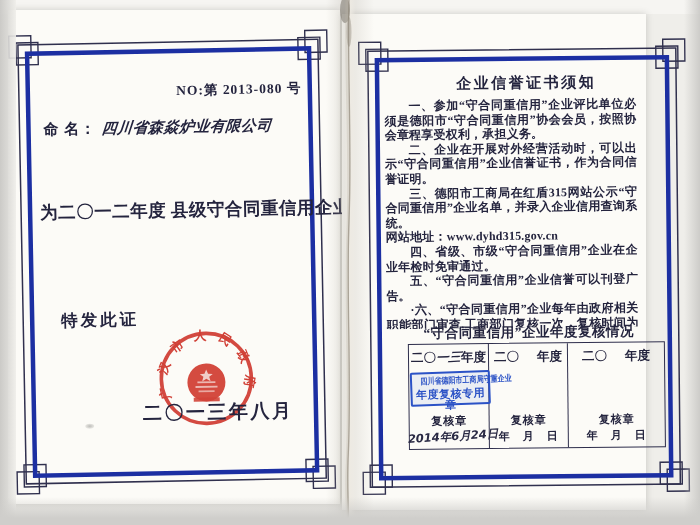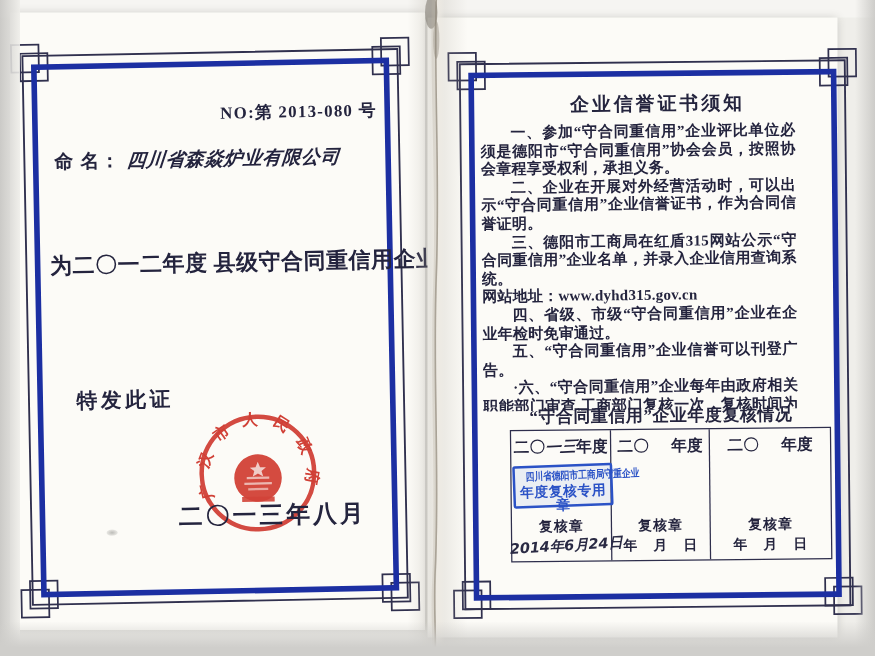--- a/index.html
+++ b/index.html
@@ -9,21 +9,21 @@
   
   .edge{position:absolute;pointer-events:none;}
   .edge-top{left:0;top:0;width:700px;height:14px;background:#f6f5f2;z-index:0;}
   .edge-left{left:0;top:0;width:16px;height:525px;background:linear-gradient(90deg,#c7c6c3,#efeeea);z-index:6;opacity:.9;}
   .edge-right{left:684px;top:0;width:16px;height:525px;background:linear-gradient(270deg,#c9c8c5,rgba(239,238,234,0));z-index:6;opacity:.9;}
   .edge-bottom{left:0;top:497px;width:700px;height:28px;background:linear-gradient(180deg,rgba(239,238,234,0),#cfcecb 75%);z-index:6;}
 
   
   .page{position:absolute;background:#fcfbf7;box-shadow:0 0 7px rgba(60,58,52,.22);}
   .page-left{left:8px;top:10px;width:332px;height:494px;z-index:1;}
-  .page-right{left:342px;top:14px;width:304px;height:496px;z-index:1;padding-left:24px;}
+  .page-right{left:342px;top:14px;width:304px;height:496px;z-index:1;}
   .page-inner{position:absolute;left:0;top:0;width:100%;height:100%;}
   .tilt-left{transform:rotate(-1.1deg);transform-origin:50% 50%;}
   .tilt-right{transform:rotate(-0.6deg);transform-origin:50% 50%;}
   .border-svg{position:absolute;left:0;top:0;}
 
   
   .ink{color:#24243e;}
   .cert-no{position:absolute;left:154px;top:72px;width:160px;text-align:center;font-size:13.5px;font-weight:bold;letter-spacing:1px;}
   .name-line{position:absolute;left:38px;top:108px;font-size:15px;font-weight:bold;letter-spacing:1px;white-space:nowrap;}
   .handnote{font-style:italic;font-weight:bold;letter-spacing:.5px;display:inline-block;transform:skewX(-6deg);}

